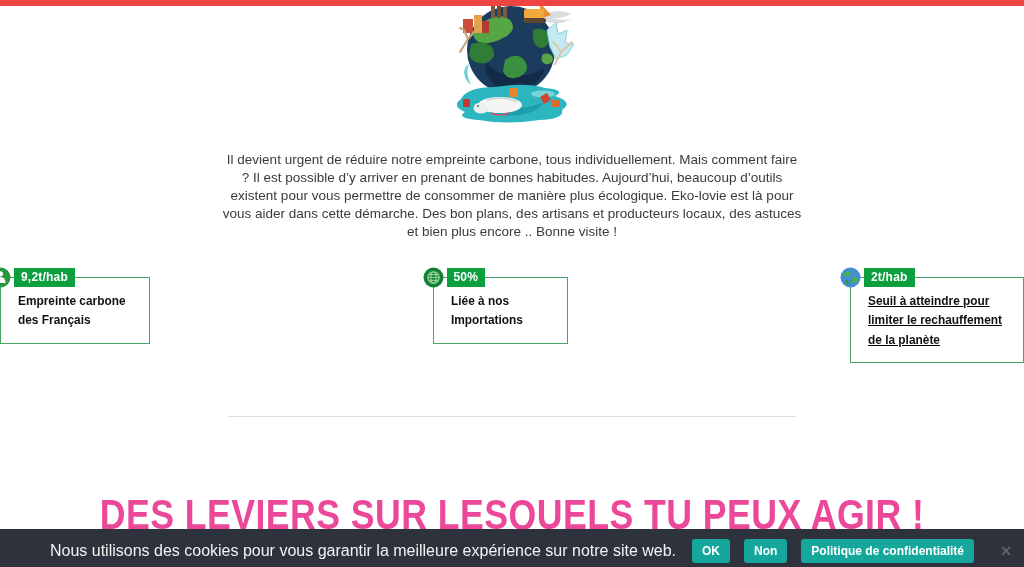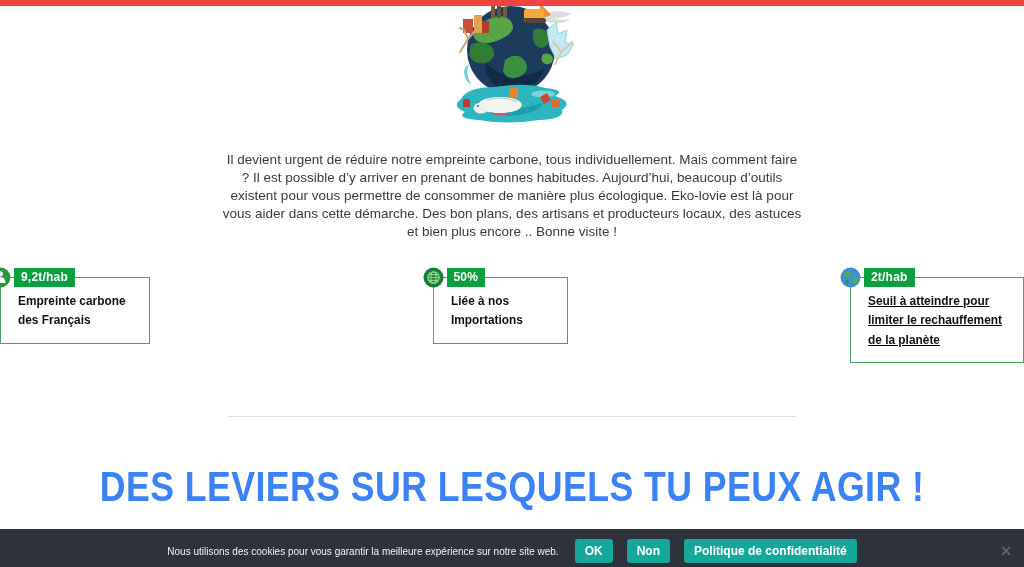--- a/index.html
+++ b/index.html
@@ -105,29 +105,29 @@
     transform: translateX(-50%);
     width: 568px;
     border: none;
     border-top: 1px solid #dcdcdc;
     margin: 0;
   }
 
   
   .section-heading {
     position: absolute;
-    top: 460px;
+    top: 488px;
     left: 0;
     width: 100%;
     margin: 0;
     text-align: center;
     font-size: 42px;
     line-height: 42px;
     font-weight: 600;
-    color: #3b82f6;
+    color: #ec4899;
   }
   .section-heading span {
     display: inline-block;
     transform: scaleX(0.85);
     white-space: nowrap;
     letter-spacing: 0.5px;
   }
 
   
   .cookie-banner {
@@ -136,21 +136,21 @@
     bottom: 0;
     width: 100%;
     height: 44px;
     background: #2e323d;
     display: flex;
     align-items: center;
     justify-content: center;
   }
   .cookie-message {
     color: #f2f2f2;
-    font-size: 10px;
+    font-size: 16px;
   }
   .cookie-btn {
     margin-left: 14px;
     padding: 5px 10px;
     background: #15a79b;
     color: #ffffff;
     border: none;
     border-radius: 3px;
     font-family: inherit;
     font-size: 12px;

